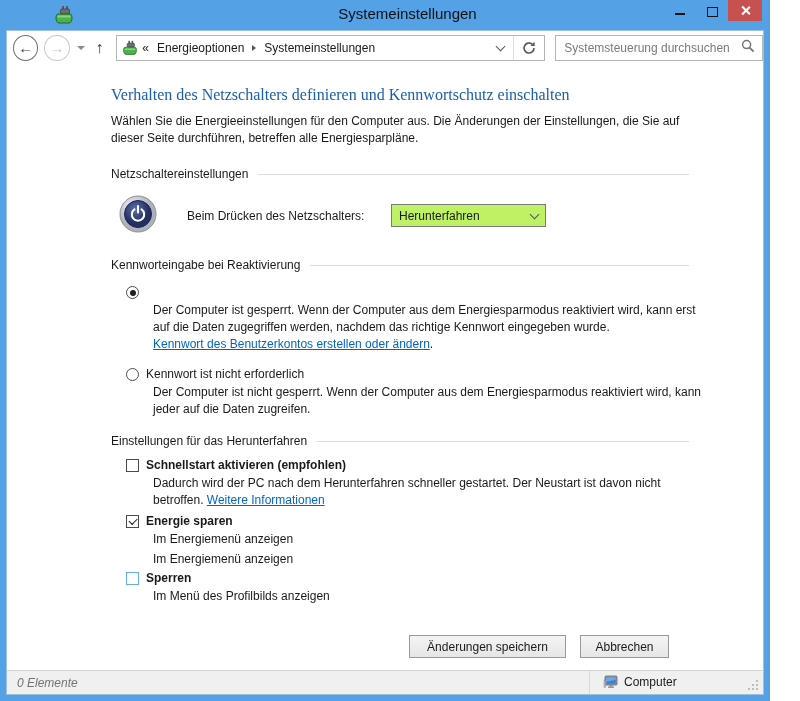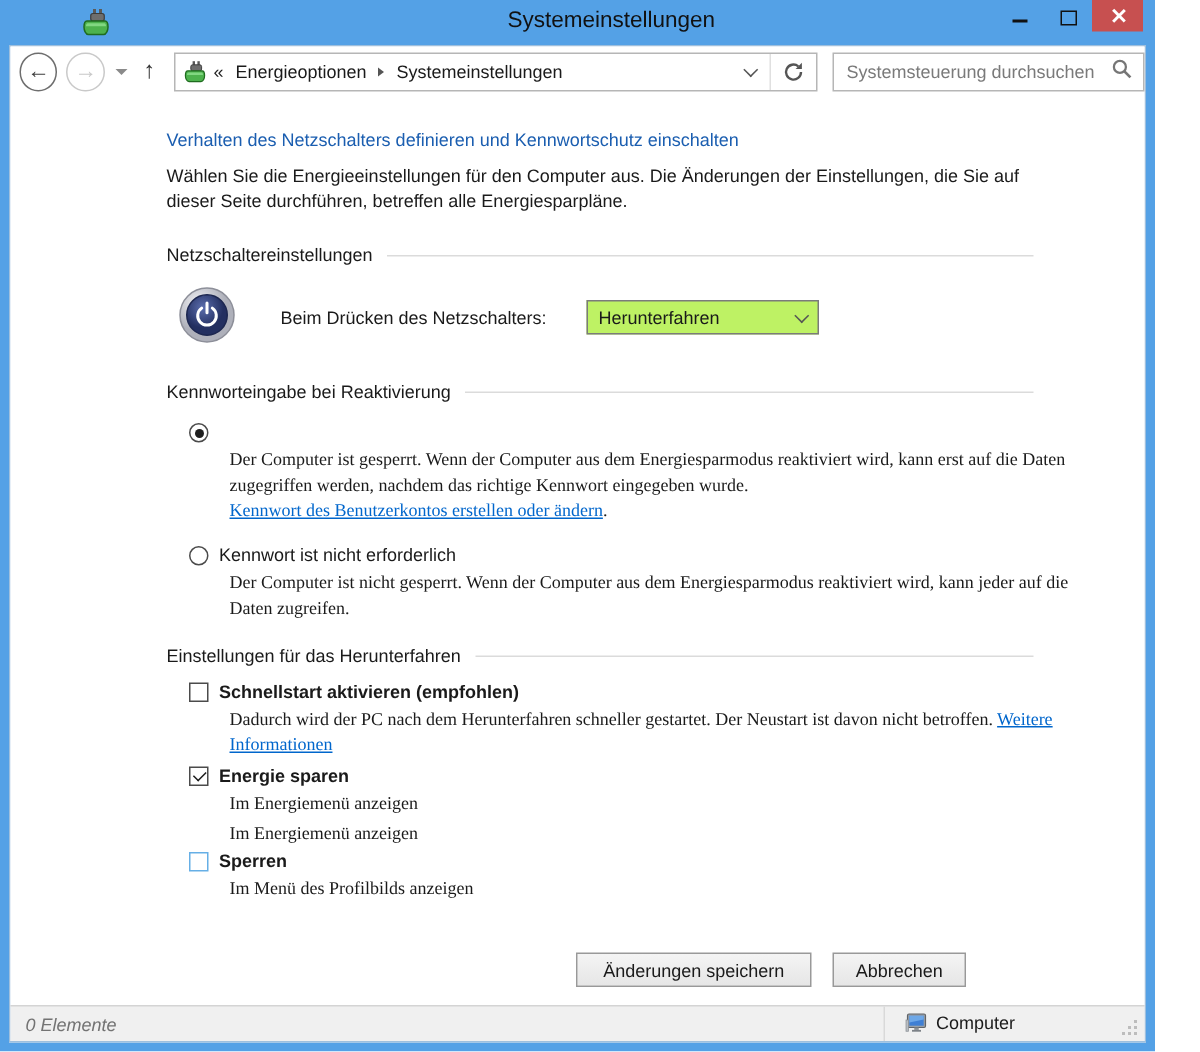--- a/index.html
+++ b/index.html
@@ -45,21 +45,21 @@
   .refresh{width:30px;height:24px;display:flex;align-items:center;justify-content:center;cursor:pointer;}
   .searchbox{position:relative;margin-left:10px;width:213px;height:26px;border:1px solid #b6b6b6;
     box-sizing:border-box;display:flex;align-items:center;}
   .searchbox input{border:none;outline:none;flex:1;height:100%;padding:0 4px 0 8px;
     font-family:inherit;font-size:12px;color:#333;}
   .searchbox input::placeholder{color:#7a7a7a;}
   .mag{margin-right:7px;}
   
   .main{position:absolute;top:33px;left:0;right:0;bottom:24px;background:#fff;
     padding:22px 0 0 104px;box-sizing:border-box;}
-  h1.page-title{font-size:12px;font-weight:400;color:#1b5eb0;margin:0 0 9px 0;}
+  h1.page-title{font-size:16px;font-weight:400;color:#1b5eb0;margin:0 0 9px 0;font-family:Liberation Serif, serif;}
   .intro{width:578px;line-height:17px;margin:0 0 20px 0;}
   .sec{display:flex;align-items:center;width:578px;margin-bottom:14px;}
   .sec .sec-label{white-space:nowrap;color:#1a1a1a;}
   .sec::after{content:"";height:1px;background:#dbdbdb;flex:1;margin-left:10px;}
   
   .power-row{display:flex;align-items:center;margin:4px 0 22px 8px;gap:21px;}
   .power-label{margin-left:9px;width:183px;}
   .select{width:155px;height:23px;border:1px solid #7b7b7b;background:#bef264;display:flex;
     align-items:center;box-sizing:border-box;padding:0 7px;cursor:pointer;}
   .select .sel-val{flex:1;}
@@ -69,27 +69,27 @@
   .opt-head{display:flex;align-items:center;}
   .radio{width:13px;height:13px;border:1px solid #4b4b4b;border-radius:50%;box-sizing:border-box;
     margin-right:7px;position:relative;flex:none;cursor:pointer;}
   .radio.on::after{content:"";position:absolute;left:2.5px;top:2.5px;width:6px;height:6px;
     border-radius:50%;background:#1f1f1f;}
   .checkbox{width:13px;height:13px;border:1px solid #4b4b4b;box-sizing:border-box;margin-right:7px;
     position:relative;flex:none;background:#fff;cursor:pointer;}
   .checkbox.focused{border-color:#66afe6;}
   .checkbox.on::after{content:"";position:absolute;left:2px;top:2.5px;width:7px;height:3.5px;
     border-left:1.8px solid #1a1a1a;border-bottom:1.8px solid #1a1a1a;transform:rotate(-45deg);}
-  .opt-desc{margin:3px 0 0 27px;width:560px;line-height:17px;color:#1a1a1a;font-family:Liberation Serif, serif;}
+  .opt-desc{margin:3px 0 0 27px;width:560px;line-height:17px;color:#1a1a1a;}
   .cb-label{font-weight:bold;}
   a.lnk{color:#0066cc;text-decoration:underline;cursor:pointer;}
   .cb-block{margin-bottom:5px;}
   .cb-tight{margin-bottom:3px;}
   
-  .footer-btns{position:absolute;right:119px;bottom:12px;display:flex;gap:14px;justify-content:center;}
+  .footer-btns{position:absolute;right:94px;bottom:12px;display:flex;gap:14px;justify-content:center;}
   .btn{height:23px;border:1px solid #999;background:linear-gradient(#f4f4f4,#e6e6e6);
     font-family:inherit;font-size:12px;color:#1a1a1a;padding:0 12px;cursor:pointer;}
   .btn.save{width:157px;} .btn.cancel{width:89px;}
   
   .statusbar{position:absolute;left:0;right:0;bottom:0;height:24px;background:#f0f0f0;
     border-top:1px solid #d4d4d4;box-sizing:border-box;}
   .sb-left{position:absolute;left:10px;top:5px;color:#737373;font-style:italic;}
   .sb-div{position:absolute;left:582px;top:0;bottom:0;width:1px;background:#d9d9d9;}
   .sb-right{position:absolute;left:596px;top:3px;display:flex;align-items:center;gap:5px;}
   .grip{position:absolute;right:5px;bottom:4px;width:2px;height:2px;background:#bdbdbd;

